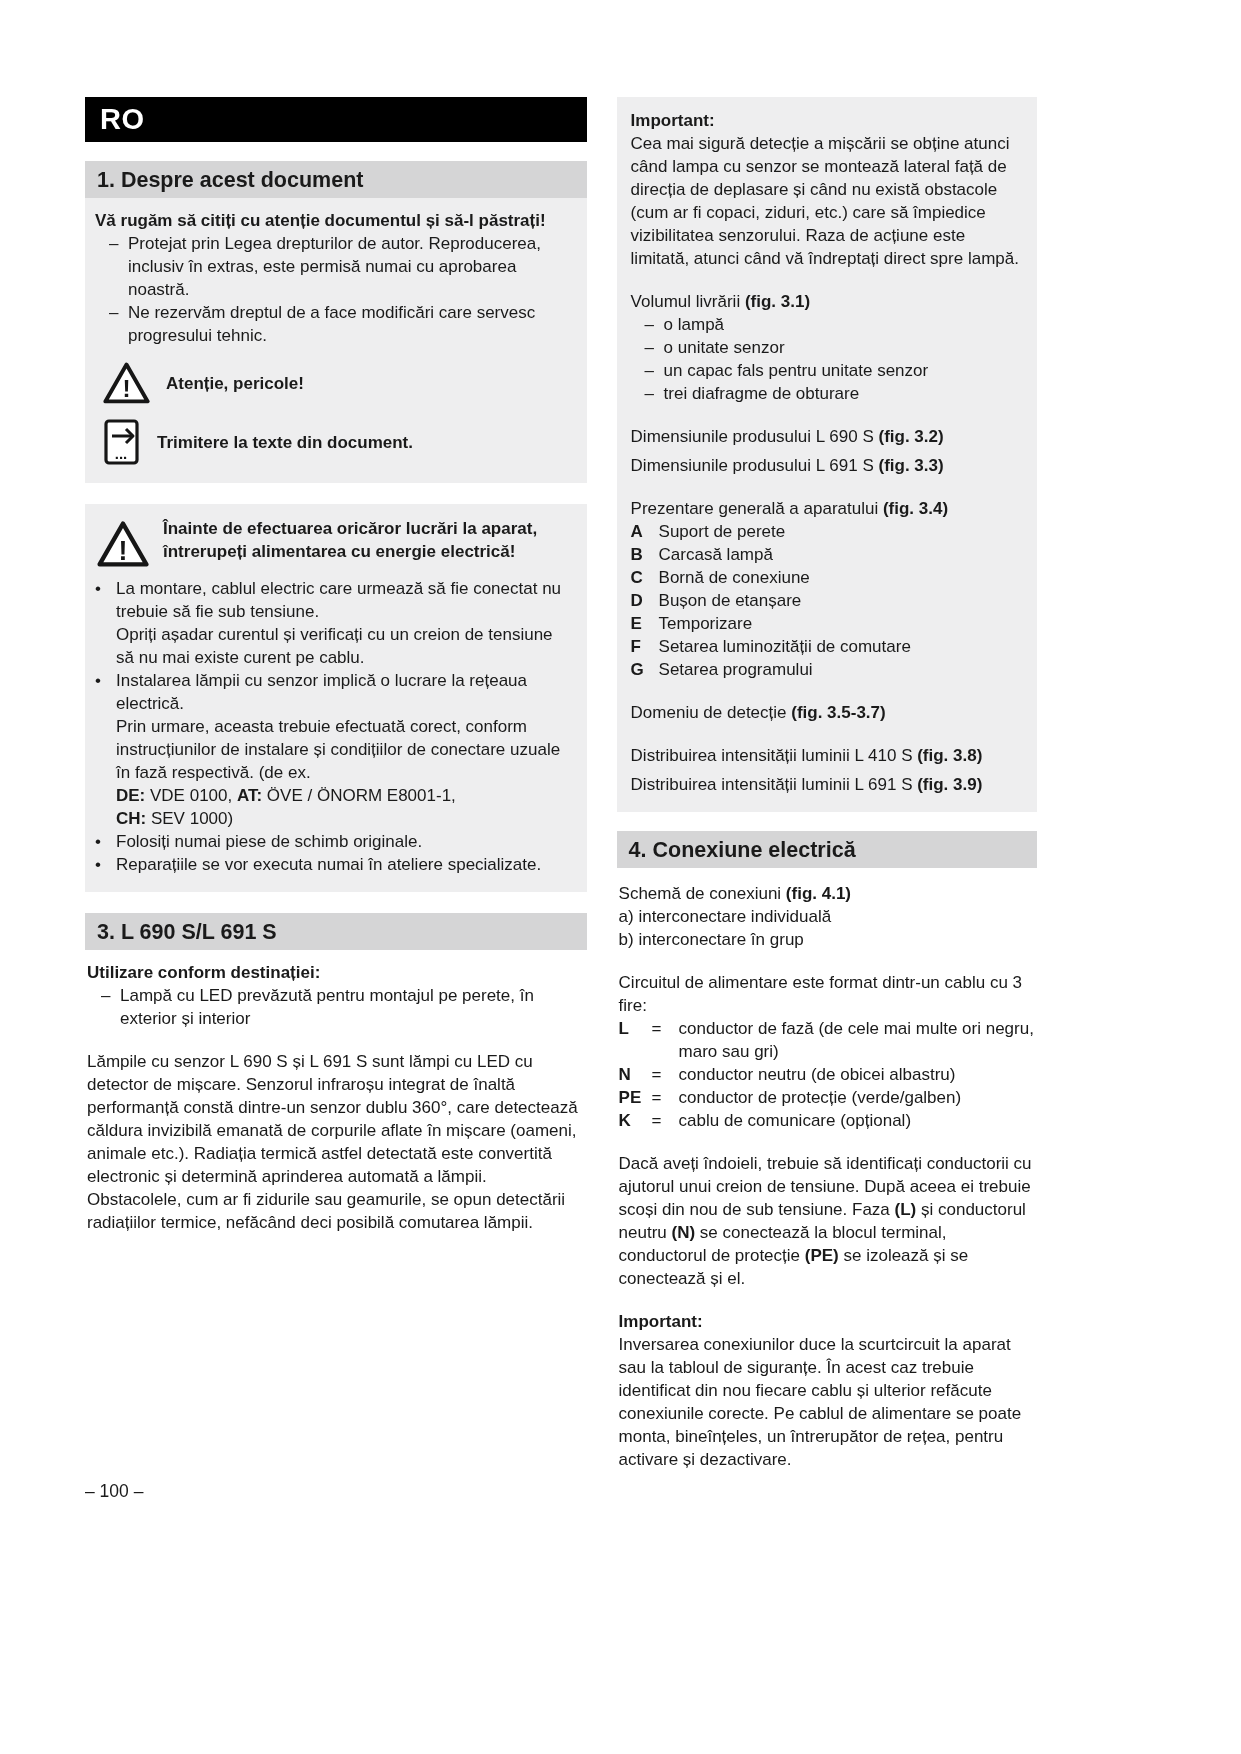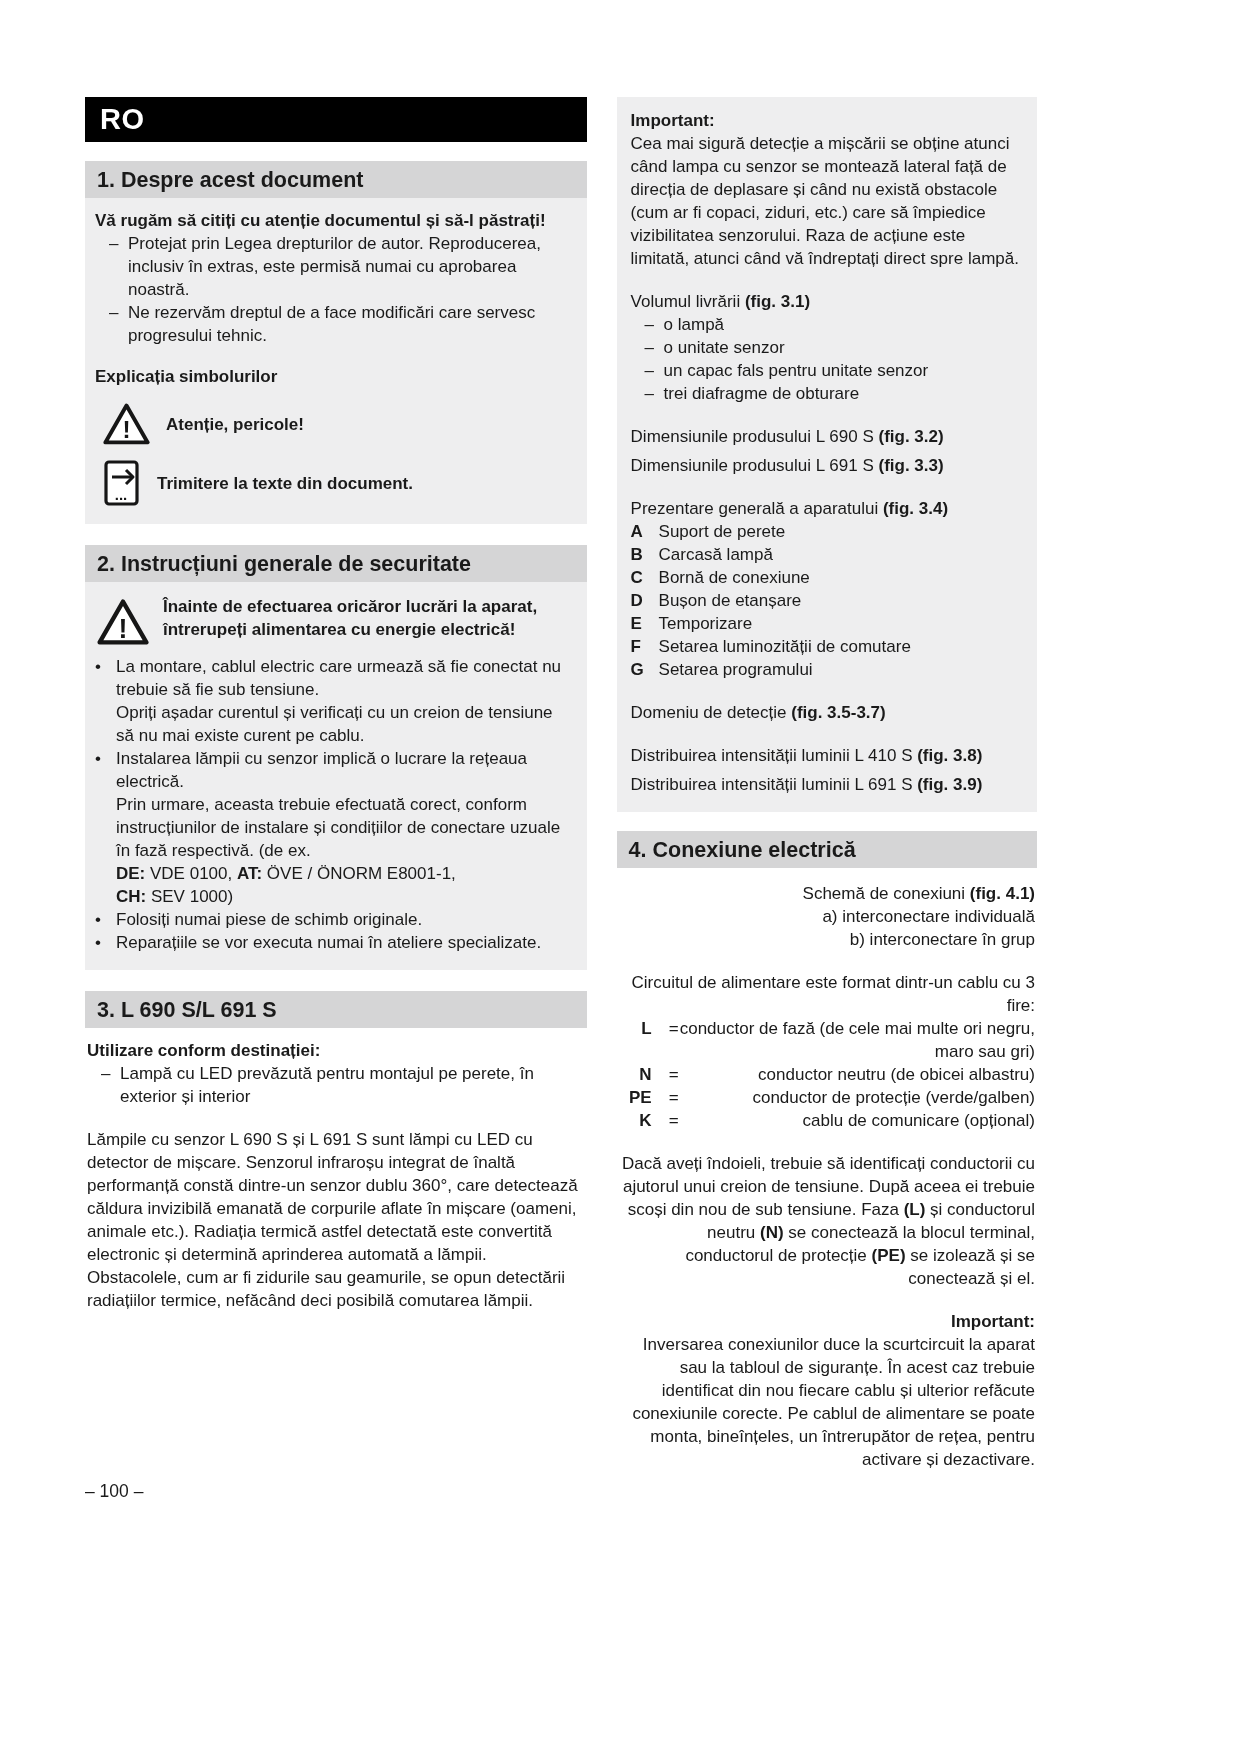--- a/index.html
+++ b/index.html
@@ -58,21 +58,21 @@
 
   .kv { display:flex; align-items:flex-start; }
   .kv .k { flex:0 0 28px; font-weight:bold; }
   .kv .t { flex:1; }
 
   .wire { display:flex; align-items:flex-start; }
   .wire .wk { flex:0 0 33px; font-weight:bold; }
   .wire .weq { flex:0 0 27px; }
   .wire .wt { flex:1; }
 
-  .white-block { padding:14px 2px 0 2px;text-align:right; }
+  .white-block { padding:14px 2px 0 2px; }
 
   .page-number {
     position:absolute; left:85px; width:952px; top:1481px;
     text-align:left; font-size:17.5px;
   }
 </style>
 </head>
 <body>
 
 <div class="page">
@@ -91,21 +91,20 @@
           <div class="dl indent">
             <div class="li">
                 <span class="dash">–</span>
                 <span class="txt">Protejat prin Legea drepturilor de autor. Reproducerea, inclusiv în extras, este permisă numai cu aprobarea noastră.</span>
               </div>
             <div class="li">
                 <span class="dash">–</span>
                 <span class="txt">Ne rezervăm dreptul de a face modificări care servesc progresului tehnic.</span>
               </div>
           </div>
-          <p class="subhead">Explicația simbolurilor</p>
           <div class="symbol-row">
             <span>
                 <svg width="47" height="42" viewBox="0 0 60 53">
                   <path d="M30 3 L57 50 H3 Z" fill="#ffffff" stroke="#161616" stroke-width="5" stroke-linejoin="round"></path>
                   <text x="30" y="45" text-anchor="middle" font-size="31" font-weight="bold" fill="#161616">!</text>
                 </svg>
               </span>
             <span class="lbl">Atenție, pericole!</span>
           </div>
           <div class="symbol-row">
@@ -116,21 +115,20 @@
                   <path d="M23 10 L30 17 L23 24" fill="none" stroke="#161616" stroke-width="3" stroke-linejoin="round"></path>
                   <text x="18" y="40" text-anchor="middle" font-size="15" font-weight="bold" fill="#161616">...</text>
                 </svg>
               </span>
             <span class="lbl">Trimitere la texte din document.</span>
           </div>
         </div>
       </section>
 
       <section class="sec">
-        <div class="sec-header"><span>2. Instrucțiuni generale de securitate</span></div>
         <div class="sec-body">
           <div class="warn-row">
             <span>
                 <svg width="52" height="46" viewBox="0 0 60 53">
                   <path d="M30 3 L57 50 H3 Z" fill="#ffffff" stroke="#161616" stroke-width="5" stroke-linejoin="round"></path>
                   <text x="30" y="45" text-anchor="middle" font-size="31" font-weight="bold" fill="#161616">!</text>
                 </svg>
               </span>
             <p class="warn-text">Înainte de efectuarea oricăror lucrări la aparat, întrerupeți alimentarea cu energie electrică!</p>
           </div>

